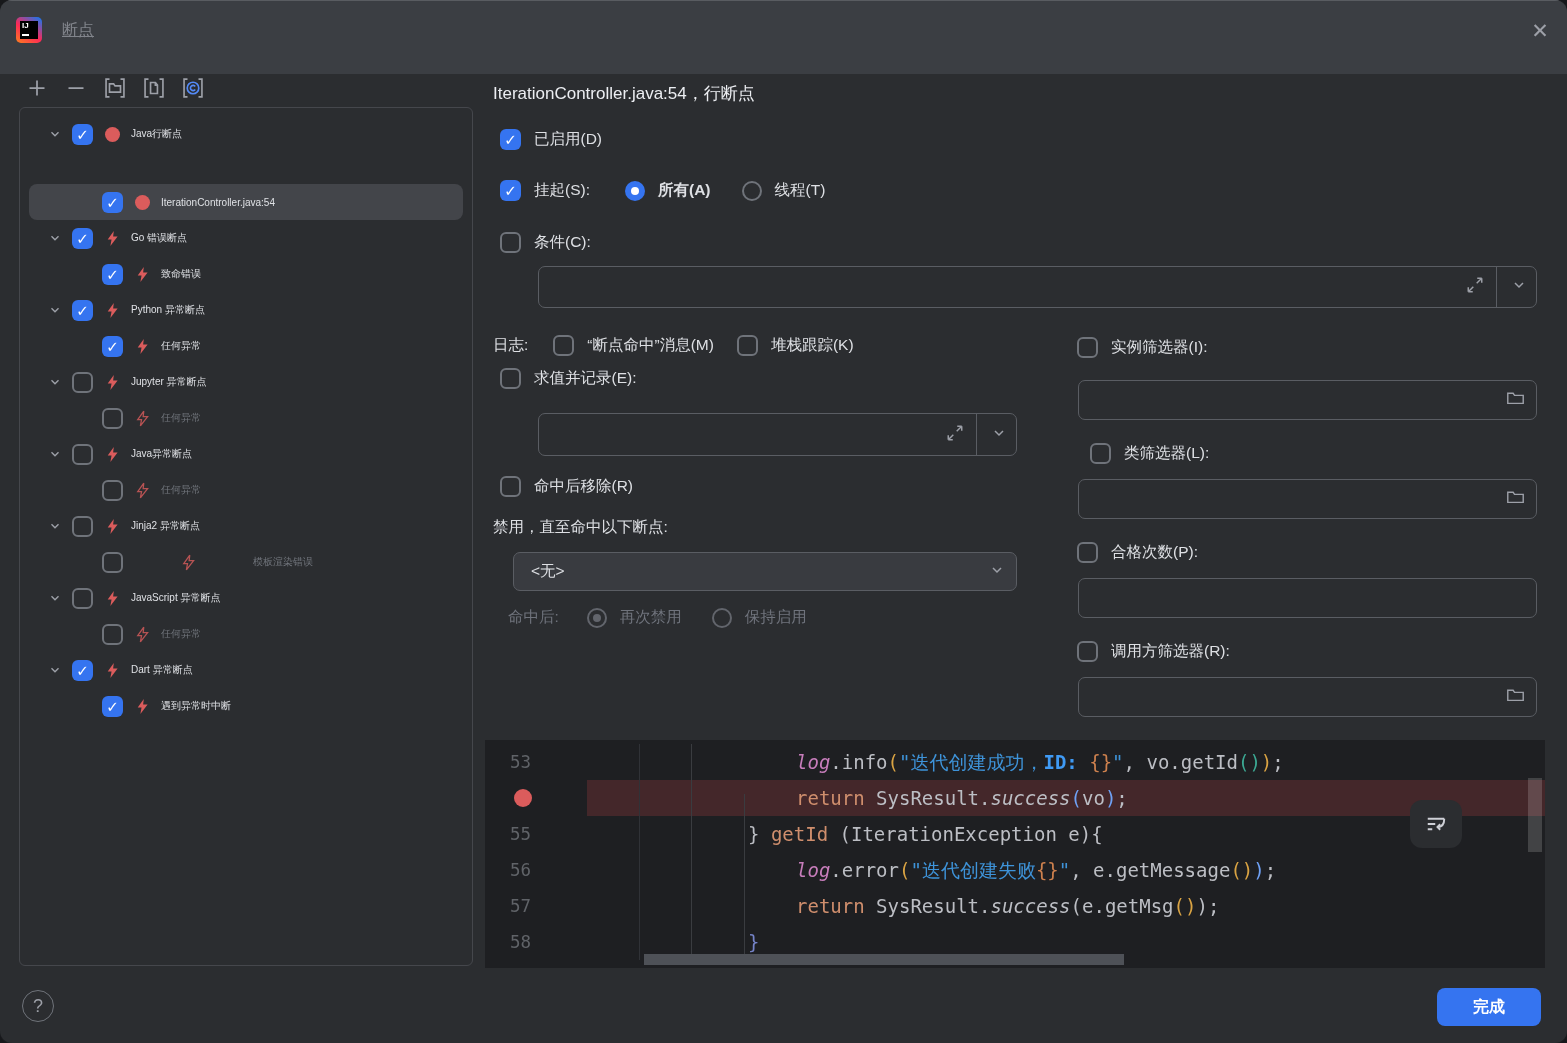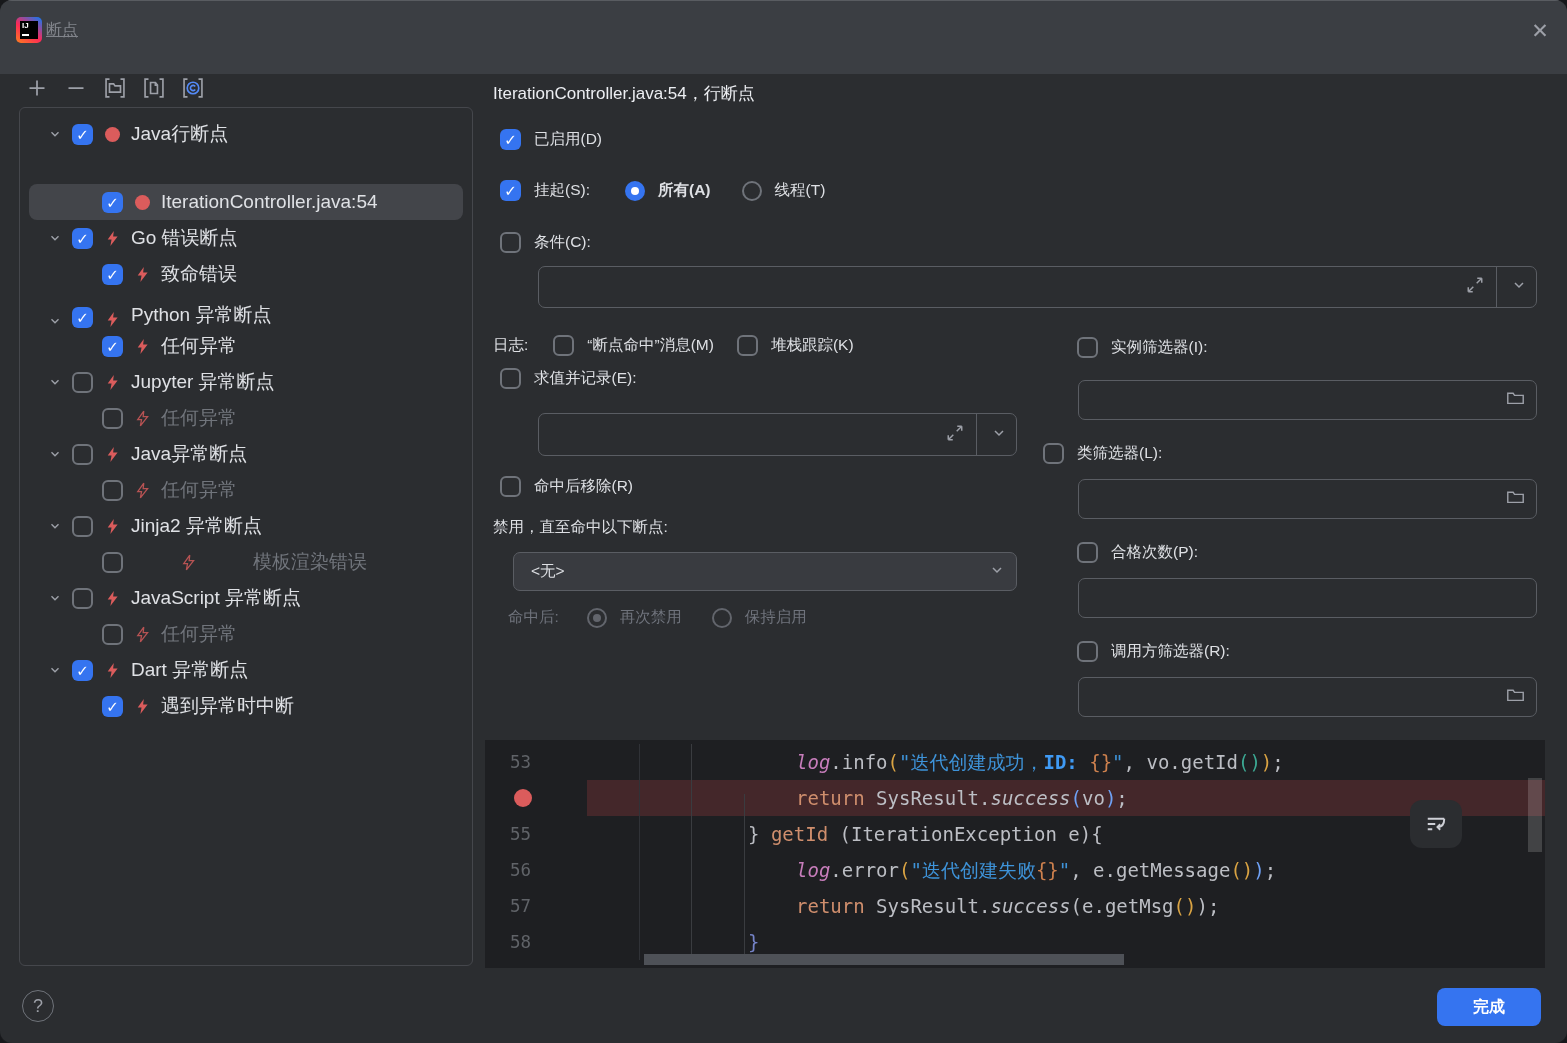--- a/index.html
+++ b/index.html
@@ -2,38 +2,38 @@
 <html><head>
 <meta charset="utf-8">
 <style>
   html,body{margin:0;padding:0;background:#17181b;font-family:"Liberation Sans","DejaVu Sans",sans-serif;}
   .window{position:relative;width:1567px;height:1043px;background:#2b2d30;border-radius:12px;overflow:hidden;box-shadow:0 0 0 1px #1a1b1e;}
   
   .titlebar{position:absolute;left:0;top:0;width:100%;height:74px;background:#3b3e43;border-top:1px solid #595c61;box-sizing:border-box;}
   .app-logo{position:absolute;left:16px;top:16px;width:26px;height:26px;border-radius:5px;background:linear-gradient(215deg,#087cfa 0%,#fe2857 55%,#fc801d 100%);}
   .app-logo .inner{position:absolute;left:4px;top:4px;width:18px;height:18px;background:#000;color:#fff;font-size:8px;font-weight:bold;line-height:10px;padding-left:2px;box-sizing:border-box;}
   .app-logo .bar{position:absolute;left:6px;bottom:7px;width:7px;height:2px;background:#fff;}
-  .win-title{position:absolute;left:46px;top:19px;font-size:16px;color:#81848b;text-decoration:underline;}
+  .win-title{position:absolute;left:62px;top:19px;font-size:16px;color:#81848b;text-decoration:underline;}
   .close-btn{position:absolute;right:14px;top:17px;width:26px;height:26px;color:#9da0a8;font-size:21px;line-height:26px;text-align:center;cursor:default;}
   
   .toolbar{position:absolute;left:25px;top:76px;display:flex;gap:15px;}
   .tb-btn{width:24px;height:24px;display:flex;align-items:center;justify-content:center;border-radius:4px;}
   .tb-btn svg{display:block;}
   
   .tree-panel{position:absolute;left:19px;top:107px;width:454px;height:859px;border:1px solid #45474c;border-radius:6px;box-sizing:border-box;padding-top:8px;overflow:hidden;}
   .tree-row{display:flex;align-items:center;height:36px;margin:0 9px;border-radius:8px;}
   .tree-row.selected{background:#43454a;}
   .chev{width:16px;margin-right:9px;display:flex;align-items:center;justify-content:center;color:#9da0a8;}
   .cb{width:21px;height:21px;border-radius:6px;box-sizing:border-box;flex:0 0 auto;display:flex;align-items:center;justify-content:center;}
   .cb.on{background:#3574f0;}
   .cb.on::after{content:"✓";color:#fff;font-size:15px;font-weight:bold;line-height:1;}
   .cb.off{border:2px solid #6f737a;background:transparent;}
   .tree-icon{width:18px;margin-left:10px;margin-right:10px;display:flex;align-items:center;justify-content:center;flex:0 0 auto;}
   .dot-red{width:15px;height:15px;border-radius:50%;background:#db5c5c;display:inline-block;}
-  .tree-label{font-size:19px;color:#dfe1e5;white-space:nowrap;}
+  .tree-label{font-size:10px;color:#dfe1e5;white-space:nowrap;}
   .tree-row.dimmed .tree-label{color:#71757c;}
   
   .abs{position:absolute;}
   .dlabel{font-size:15.5px;color:#dee0e4;}
   .detail-title{position:absolute;left:493px;top:82px;font-size:17px;font-weight:normal;color:#eceef2;}
   .row{position:absolute;display:flex;align-items:center;}
   .row .dlabel{margin-left:13px;}
   .radio{width:20px;height:20px;border-radius:50%;box-sizing:border-box;flex:0 0 auto;}
   .radio.on{background:#3574f0;position:relative;}
   .radio.on::after{content:"";position:absolute;left:6px;top:6px;width:8px;height:8px;border-radius:50%;background:#fff;}
@@ -160,21 +160,21 @@
 
       <span class="cb on"></span>
       <span class="tree-icon">
           <svg width="17" height="17" viewBox="0 0 16 16">
             <path d="M9.2 1 3.5 9h3.6L6 15l6.8-8.8H8.6z" fill="#db5c5c"></path>
           </svg>
         </span>
       <span class="tree-label">致命错误</span>
     </div>
 
-    <div class="tree-row" style="padding-left: 18px; align-items: flex-end;">
+    <div class="tree-row" style="padding-left: 18px;">
       <span class="chev">
         <svg width="14" height="14" viewBox="0 0 16 16">
             <path d="M4 6l4 4 4-4" stroke="currentColor" stroke-width="1.6" fill="none"></path>
           </svg>
       </span>
       <span class="cb on"></span>
       <span class="tree-icon">
           <svg width="17" height="17" viewBox="0 0 16 16">
             <path d="M9.2 1 3.5 9h3.6L6 15l6.8-8.8H8.6z" fill="#db5c5c"></path>
           </svg>
@@ -415,21 +415,21 @@
     <span class="dlabel">实例筛选器(I):</span>
   </div>
   <div class="tfield" style="left:1078px;top:380px;width:459px;height:40px;">
     <span class="folder">
       <svg width="19" height="19" viewBox="0 0 16 16" fill="none" stroke="currentColor" stroke-width="1.2">
           <path d="M1.5 4h4.5l1.2 1.8h7.3V12.5h-13z"></path>
         </svg>
     </span>
   </div>
 
-  <div class="row" style="left:1043px;top:443px;">
+  <div class="row" style="left:1090px;top:443px;">
     <span class="cb off"></span>
     <span class="dlabel">类筛选器(L):</span>
   </div>
   <div class="tfield" style="left:1078px;top:479px;width:459px;height:40px;">
     <span class="folder">
       <svg width="19" height="19" viewBox="0 0 16 16" fill="none" stroke="currentColor" stroke-width="1.2">
           <path d="M1.5 4h4.5l1.2 1.8h7.3V12.5h-13z"></path>
         </svg>
     </span>
   </div>

